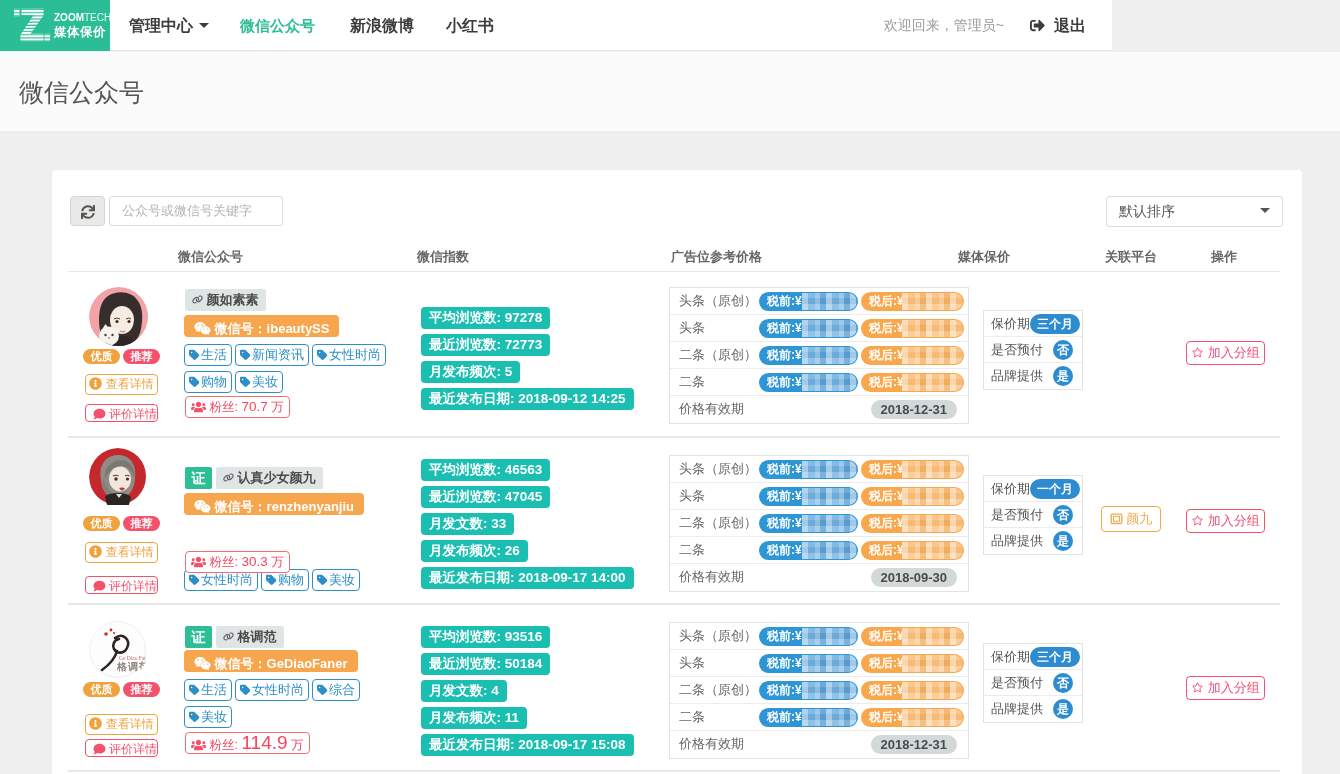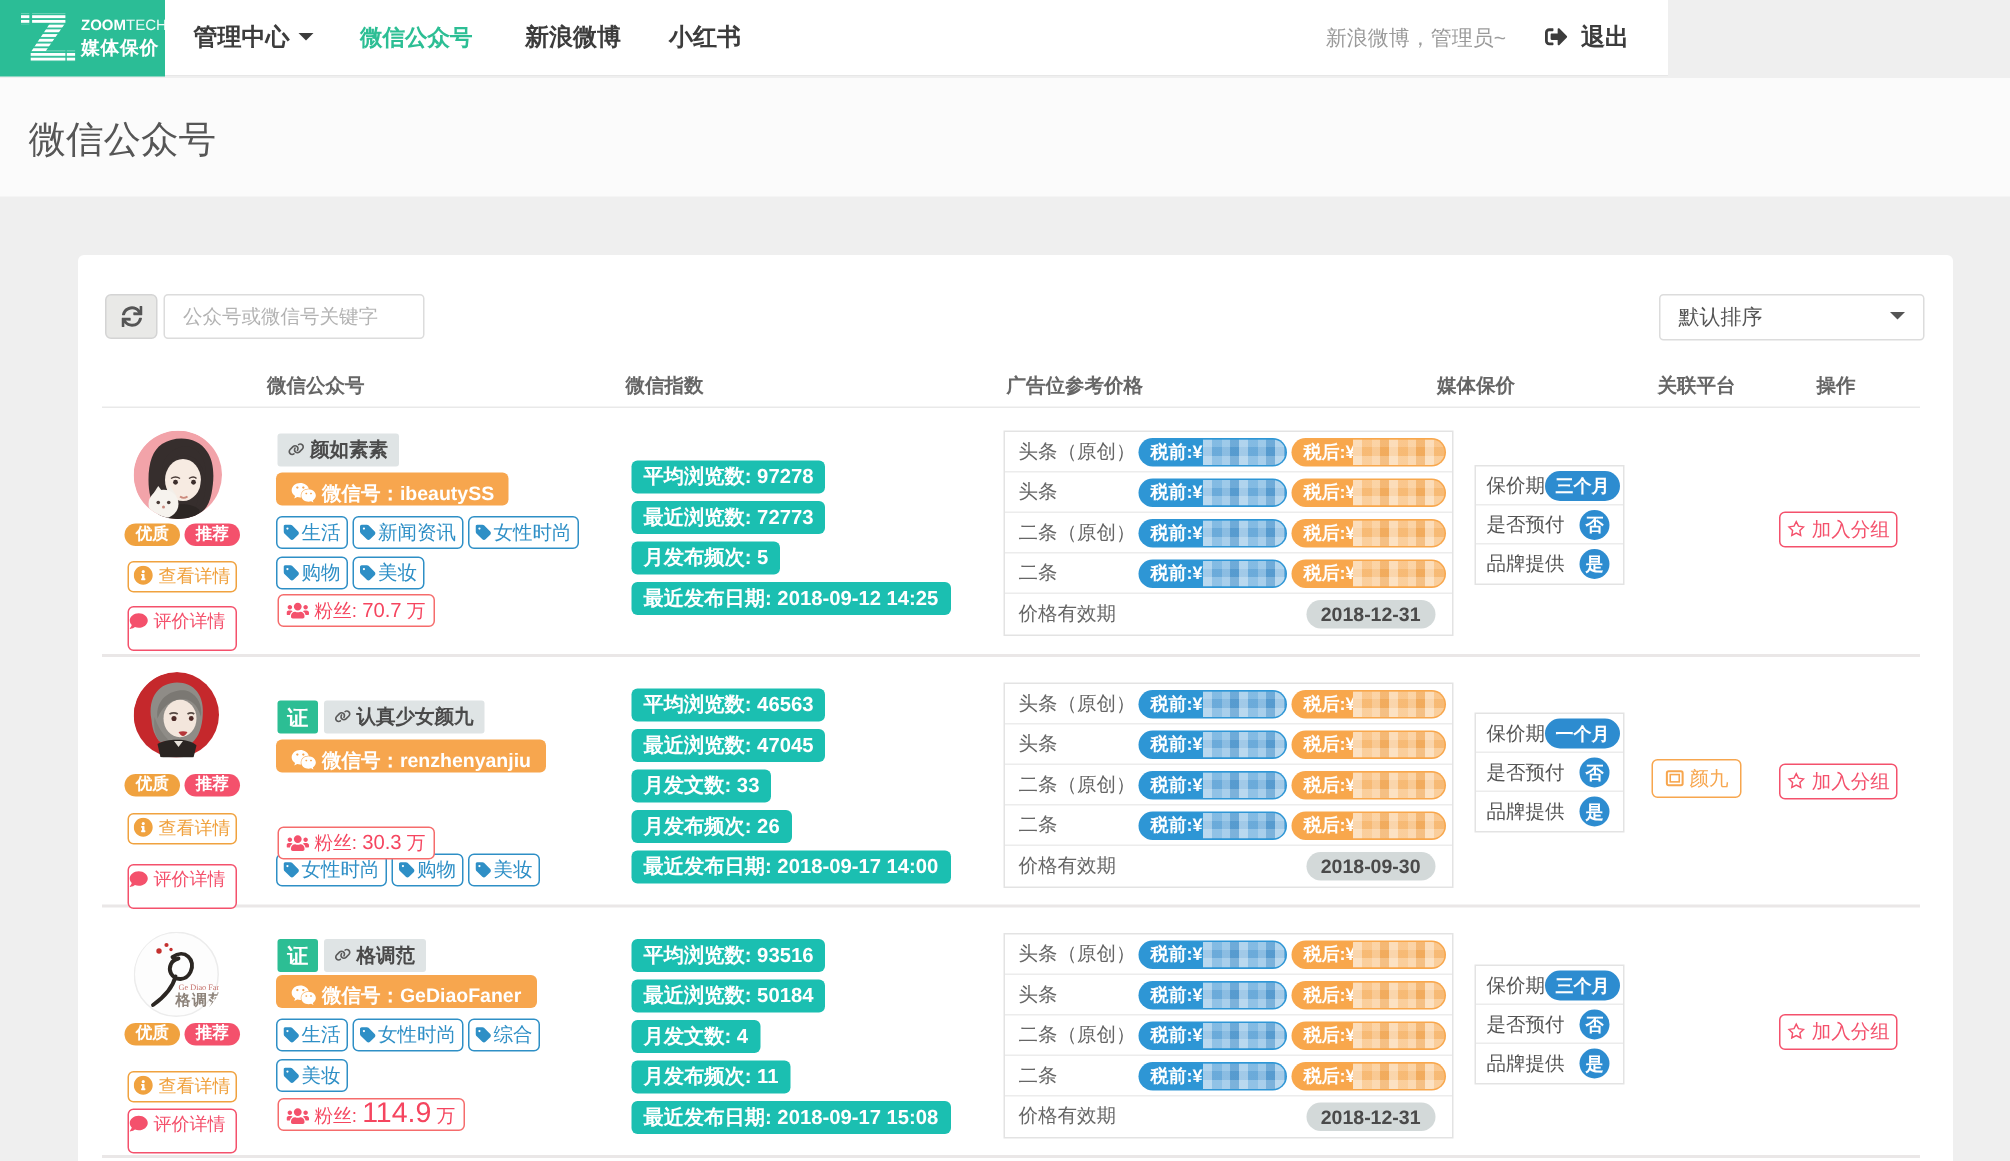--- a/index.html
+++ b/index.html
@@ -33,21 +33,21 @@
 
 
 .row { position:absolute; left:16px; width:1212px; height:167px; }
 .row .sep { position:absolute; left:0; bottom:0; width:1212px; height:2px; background:#eae7e7; }
 .avatar { position:absolute; left:21px; width:59px; height:59px; border-radius:50%; overflow:hidden; }
 
 .pill-s { position:absolute; height:15px; border-radius:8px; color:#fff; font-size:11px; font-weight:bold; text-align:center; line-height:15px; }
 .p-you { left:15px; width:37px; background:#f0a23f; }
 .p-tui { left:55px; width:37px; background:#f4516c; }
 .btn-o { position:absolute; left:17px; width:73px; height:21px; border:1px solid #f0a23f; border-radius:4px; color:#f0a23f; font-size:12px; line-height:19px; text-align:center; background:#fff; }
-.btn-r { position:absolute; left:17px; width:73px; height:30px; border:1px solid #f4516c; border-radius:4px; color:#f4516c; font-size:12px; line-height:19px; text-align:left; background:#fff; }
+.btn-r { position:absolute; left:17px; width:73px; height:18px; border:1px solid #f4516c; border-radius:4px; color:#f4516c; font-size:12px; line-height:19px; text-align:right; background:#fff; }
 
 .zheng { position:absolute; left:117px; width:27px; height:22px; background:#2cbe94; color:#fff; font-size:14px; font-weight:bold; text-align:center; line-height:22px; border-radius:2px; }
 .nbadge { position:absolute; height:22px; background:#dfe4e5; color:#4a4a4a; font-size:13px; font-weight:bold; line-height:22px; padding:0 7px; border-radius:2px; }
 .wxid { position:absolute; left:116px; height:22px; background:#f7a64e; color:#fff; font-size:13px; font-weight:bold; line-height:22px; padding:3px 10px; border-radius:4px; }
 .tags { position:absolute; left:116px; width:205px; }
 .tag { display:inline-block; height:22px; border:1px solid #2e8fc6; border-radius:4px; color:#2e8fc6; font-size:13px; line-height:20px; padding:0 4px 0 4px; margin:0 3px 5px 0; vertical-align:top; background:#fff;}
 .fans { position:absolute; left:117px; height:22px; border:1px solid #f56c6c; border-radius:4px; color:#f5455f; font-size:12.5px; line-height:20px; padding:0 5px; background:#fff; }
 
 .stats { position:absolute; left:353px; }
 .stat { display:table; height:22px; background:#1bbfb1; border-radius:4px; color:#fff; font-size:13.5px; font-weight:bold; line-height:22px; padding:0 8px; margin-bottom:5px; white-space:nowrap; }
@@ -97,21 +97,21 @@
 <path d="M8 2 H32 V9 L18 29 H32 V37 H7 V30 L21 9 H8 Z" fill="url(#zp)"></path>
 <rect x="33" y="29" width="6" height="8" fill="url(#zp)"></rect>
 </svg>
 <div style="position:absolute;left:54px;top:12px;color:#fff;font-size:10px;letter-spacing:0;"><b>ZOOM</b><span style="opacity:.92">TECH</span></div>
 <div style="position:absolute;left:54px;top:24px;color:#fff;font-size:12.5px;font-weight:bold;letter-spacing:0.5px;">媒体保价</div>
     </div>
   <div class="navlink" style="left:129px;">管理中心<span class="caret"></span></div>
   <div class="navlink active" style="left:240px;">微信公众号</div>
   <div class="navlink" style="left:350px;">新浪微博</div>
   <div class="navlink" style="left:446px;">小红书</div>
-  <div id="welcome">新浪微博，管理员~</div>
+  <div id="welcome">欢迎回来，管理员~</div>
   <div id="logout"><svg width="17" height="15" viewBox="0 0 512 512" style="margin-top:-3px;margin-right:8px;">
         <path fill="#3c3c3c" d="M497 273L329 441c-15 15-41 4.5-41-17v-96H152c-13.3 0-24-10.7-24-24v-96c0-13.3 10.7-24 24-24h136V88c0-21.4 26-32 41-17l168 168c9.3 9.4 9.3 24.6 0 34zM192 436v-40c0-6.6-5.4-12-12-12H96c-17.7 0-32-14.3-32-32V160c0-17.7 14.3-32 32-32h84c6.6 0 12-5.4 12-12V76c0-6.6-5.4-12-12-12H96c-53 0-96 43-96 96v192c0 53 43 96 96 96h84c6.6 0 12-5.4 12-12z"></path>
       </svg>退出</div>
 </div>
 
 <div id="phead">
     <h1>微信公众号</h1>
   </div>
 
 <div id="card">

